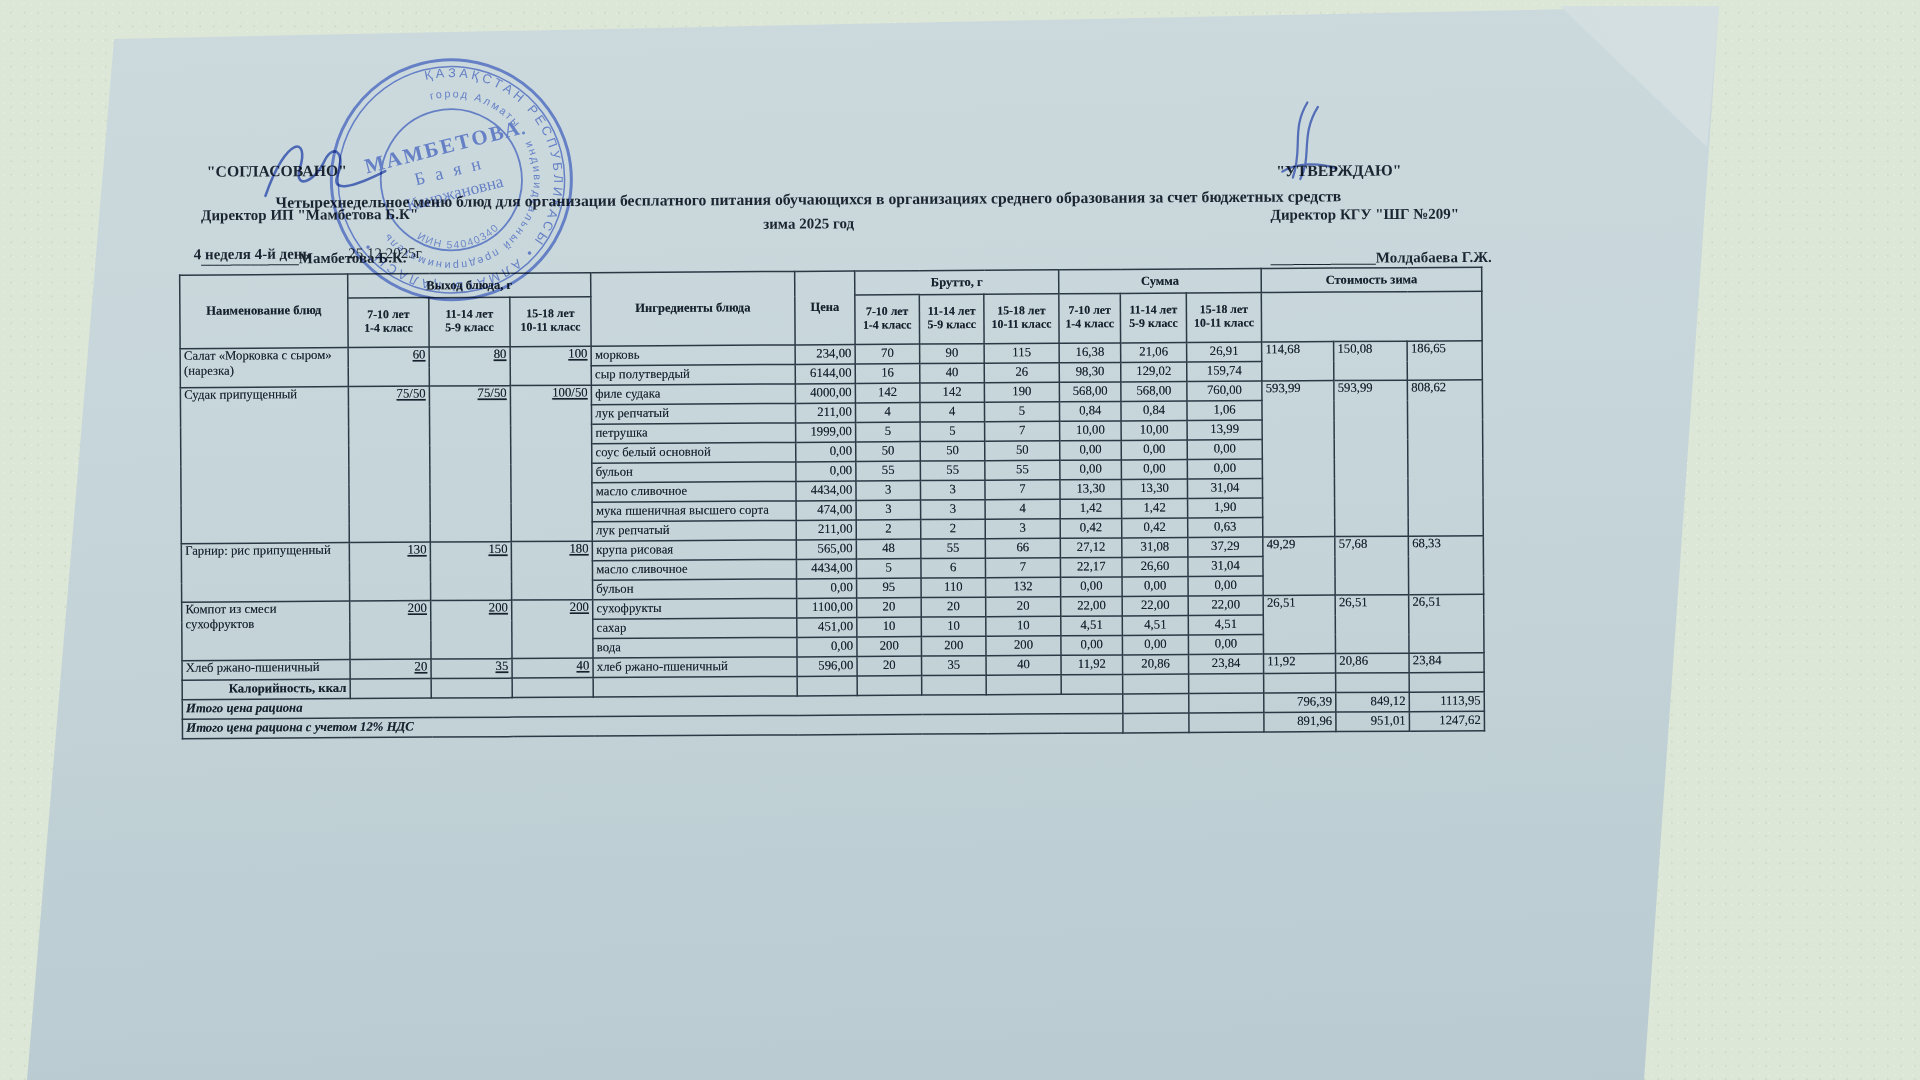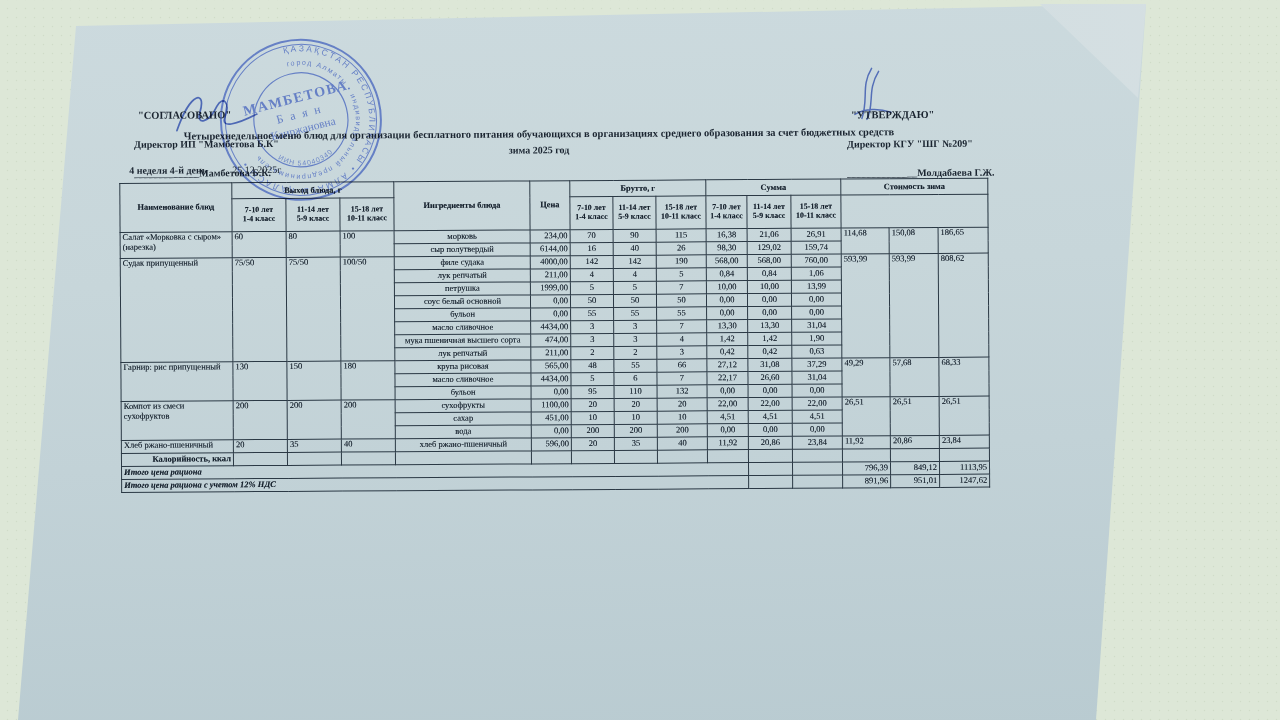--- a/index.html
+++ b/index.html
@@ -47,22 +47,22 @@
     text-shadow:0 0 .4px rgba(22,33,45,.55);
   }
   #menu-table th,#menu-table td{
     border:1px solid #2b3945;padding:0 2px;height:12px;line-height:1.12;
     overflow:hidden;
   }
   #menu-table th{font-weight:bold;text-align:center;vertical-align:middle;font-size:8.4px;}
   #menu-table th.sub{font-size:7.9px;height:32px;}
   #menu-table tr.h1 th{height:15px;}
   td.dish{vertical-align:top;text-align:left;padding:1px 2px;}
-  td.vyhod{vertical-align:top;text-align:left;padding-top:1px;}
-  td.ing{text-align:center;}
+  td.vyhod{vertical-align:top;text-align:right;padding-top:1px;text-decoration:underline;}
+  td.ing{text-align:left;}
   td.num{text-align:center;}
   td.price{text-align:right;padding-right:3px;}
   td.cost{vertical-align:top;text-align:left;padding-top:2px;}
   td.kcal{font-weight:bold;text-align:right;}
   td.totlab{font-weight:bold;font-style:italic;text-align:left;}
   td.tval{font-weight:normal;text-align:right;padding-right:3px;}
 
   
   #stamp{position:absolute;left:218px;top:34px;width:168px;height:168px;
     transform:rotate(-14deg);opacity:.82;mix-blend-mode:multiply;}

